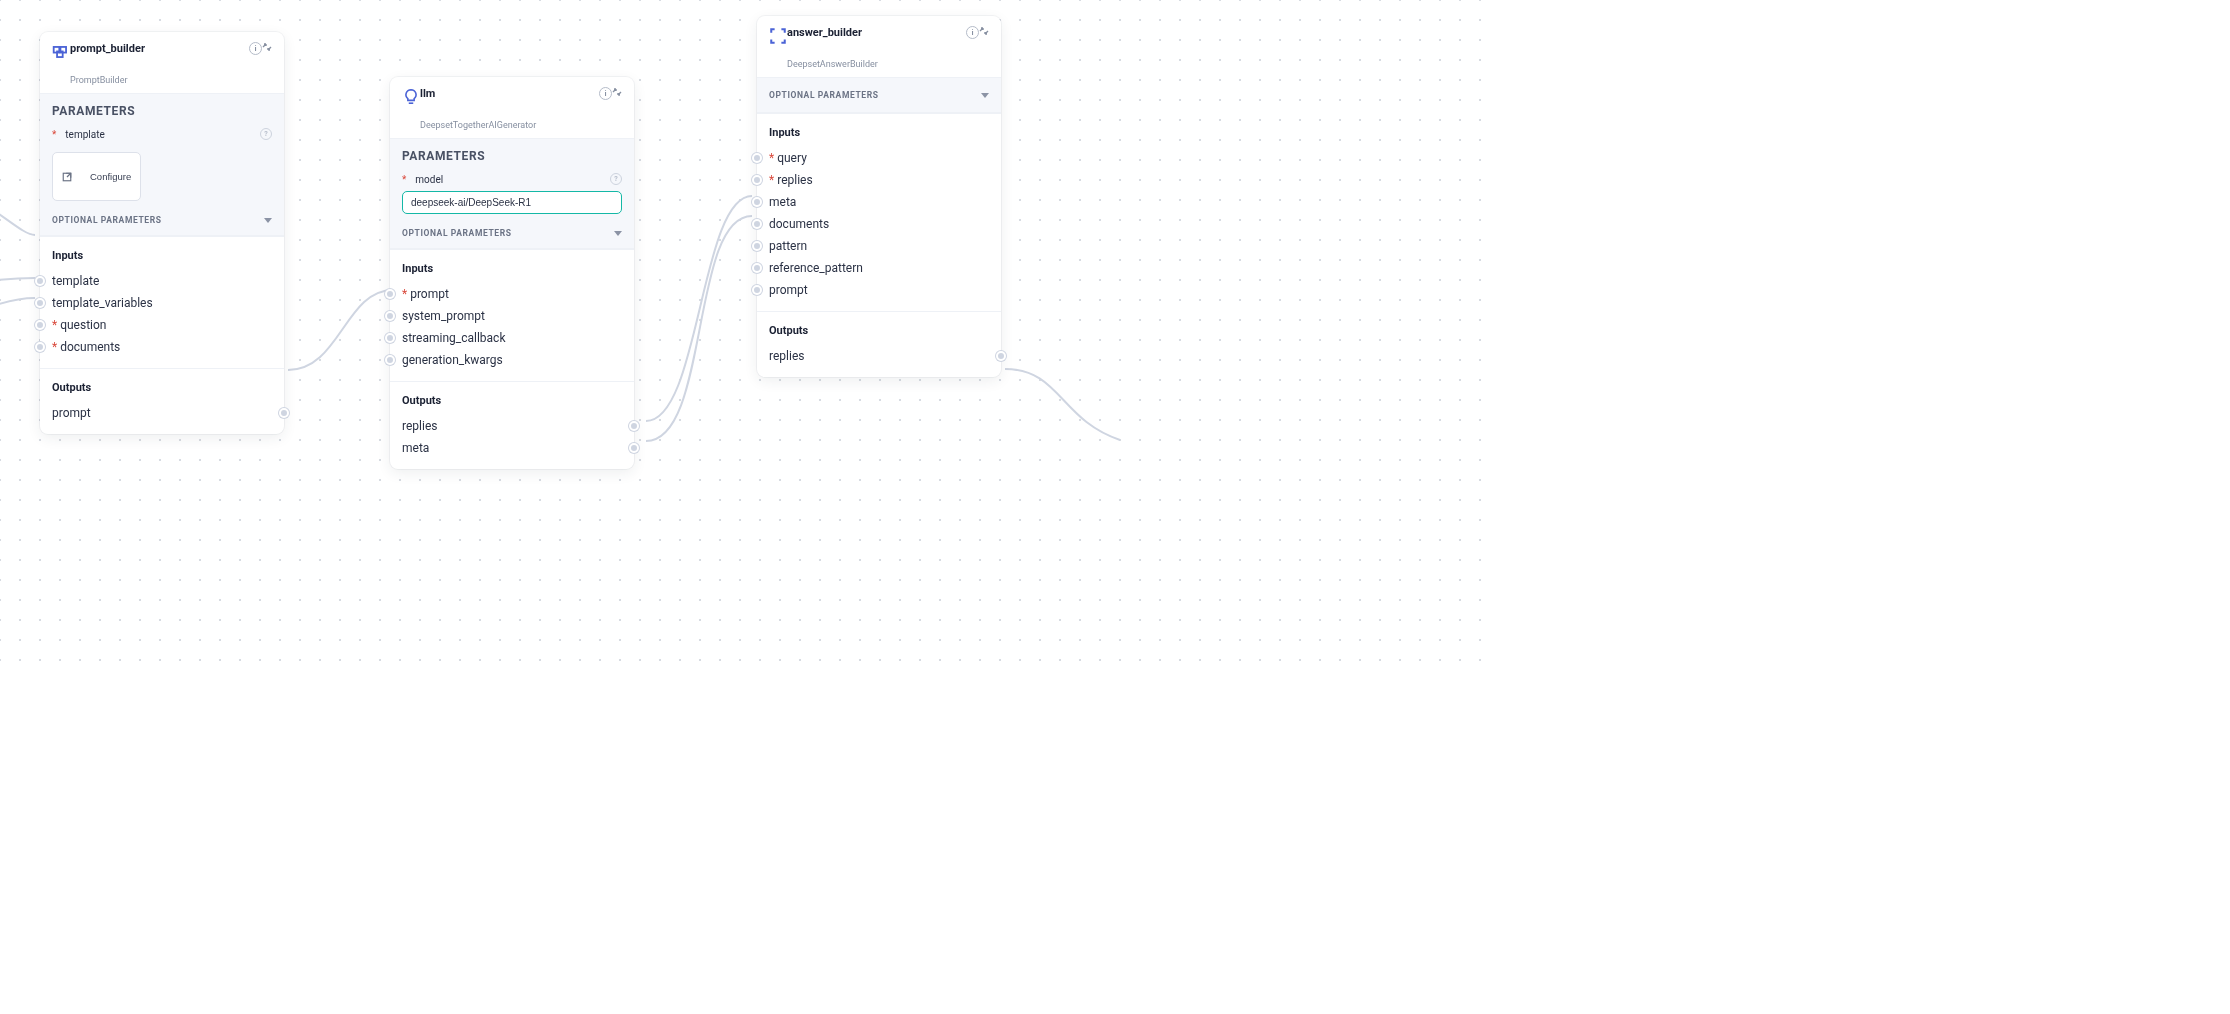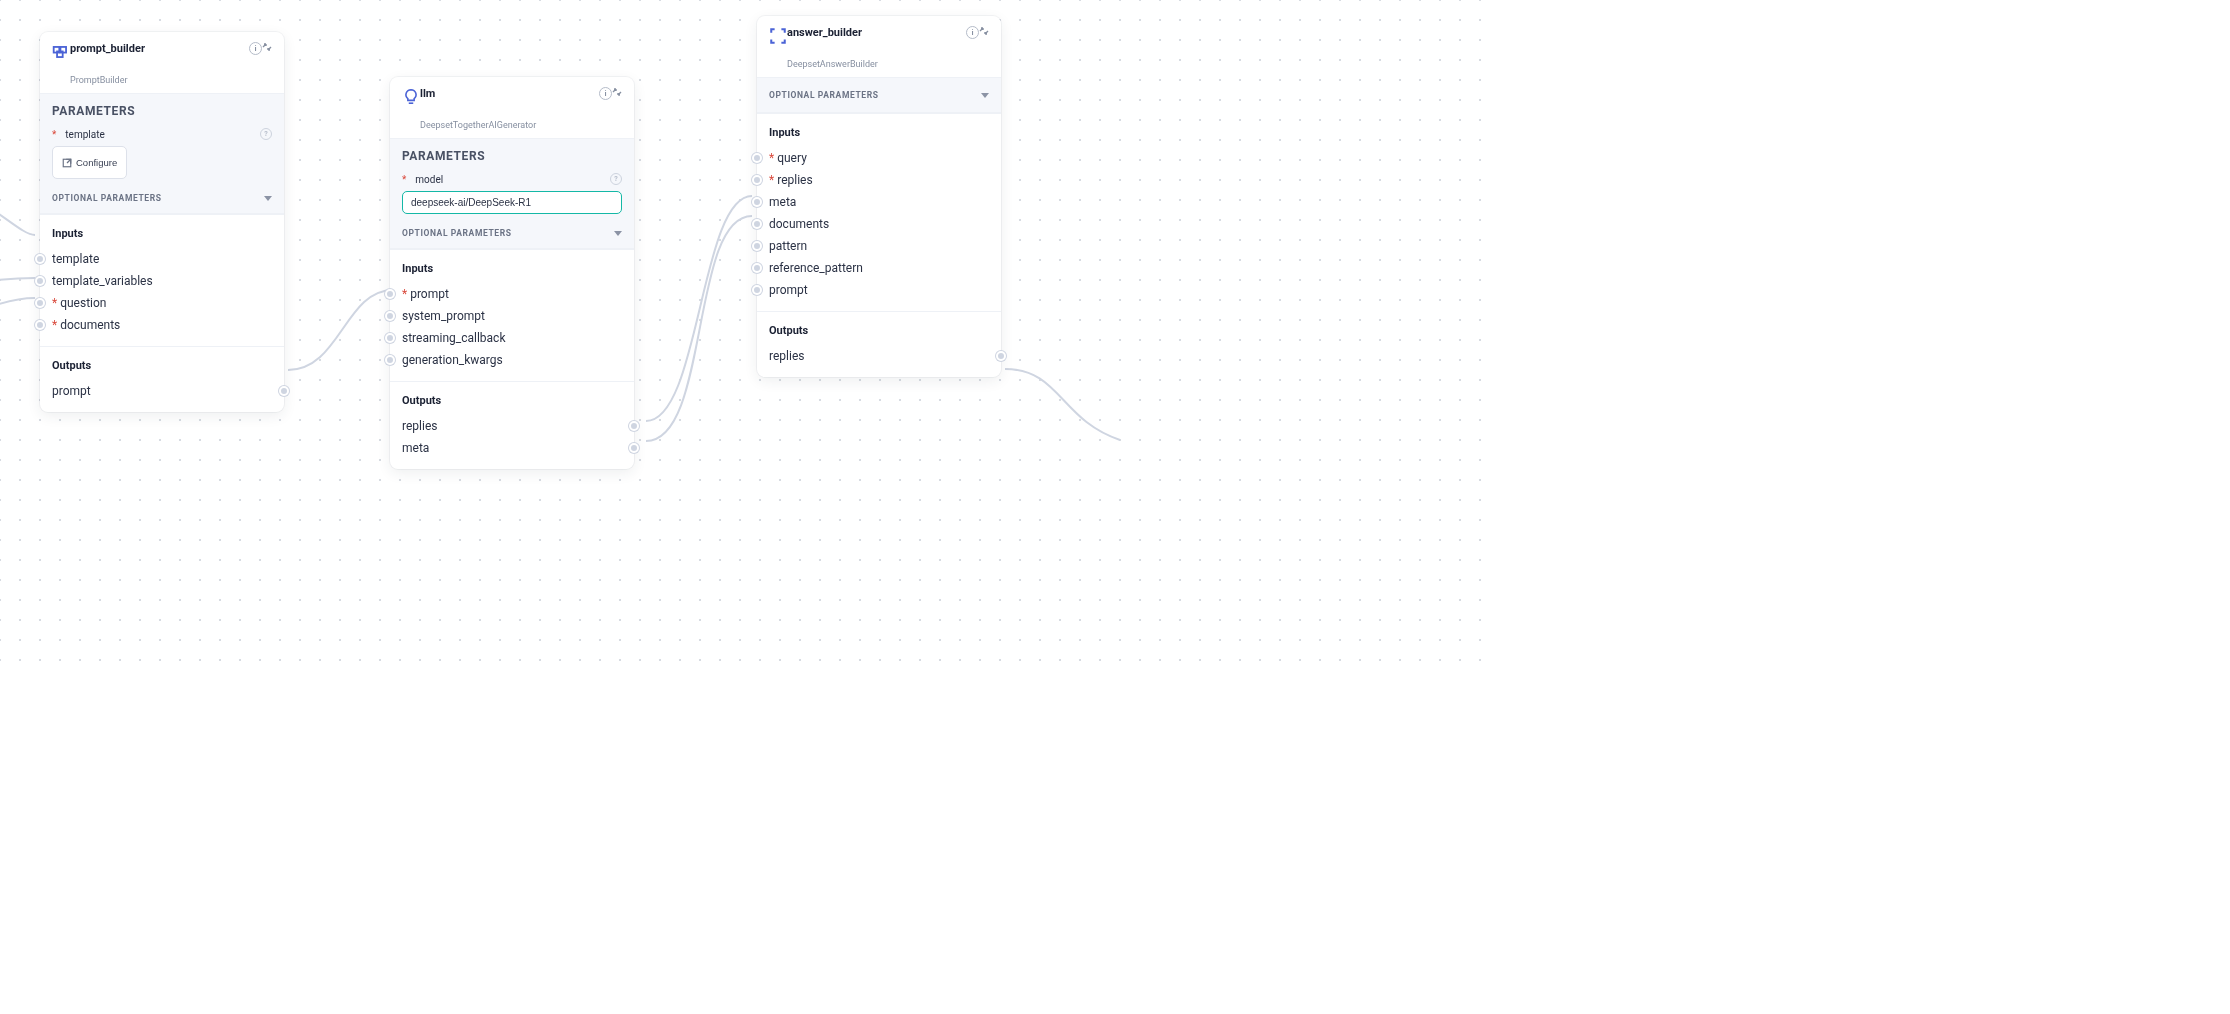--- a/index.html
+++ b/index.html
@@ -78,26 +78,26 @@
   .param-row .help-icon {
     margin-left: auto;
     width: 12px; height: 12px;
     border: 1px solid #cdd3de;
     border-radius: 50%;
     color: #b5bcc9;
     font-size: 7px; line-height: 10px; text-align: center;
     font-weight: 700;
   }
   .configure-btn {
-    margin-top: 6px;
-    display: inline-flex; align-items: center; gap: 4px;
+    margin-top: 12px;
+    display: inline-flex; align-items: center; gap: 18px;
     border: 1px solid #dde1ea;
     background: #fff;
     border-radius: 5px;
-    padding: 10px 9px;
+    padding: 18px 9px;
     font-size: 9.5px;
     color: #3a4154;
   }
   .configure-btn svg { width: 10px; height: 10px; color: #6b7385; }
   .input-field {
     margin-top: 6px;
     width: 100%;
     border: 1px solid #14b8a6;
     background: #fff;
     border-radius: 5px;

